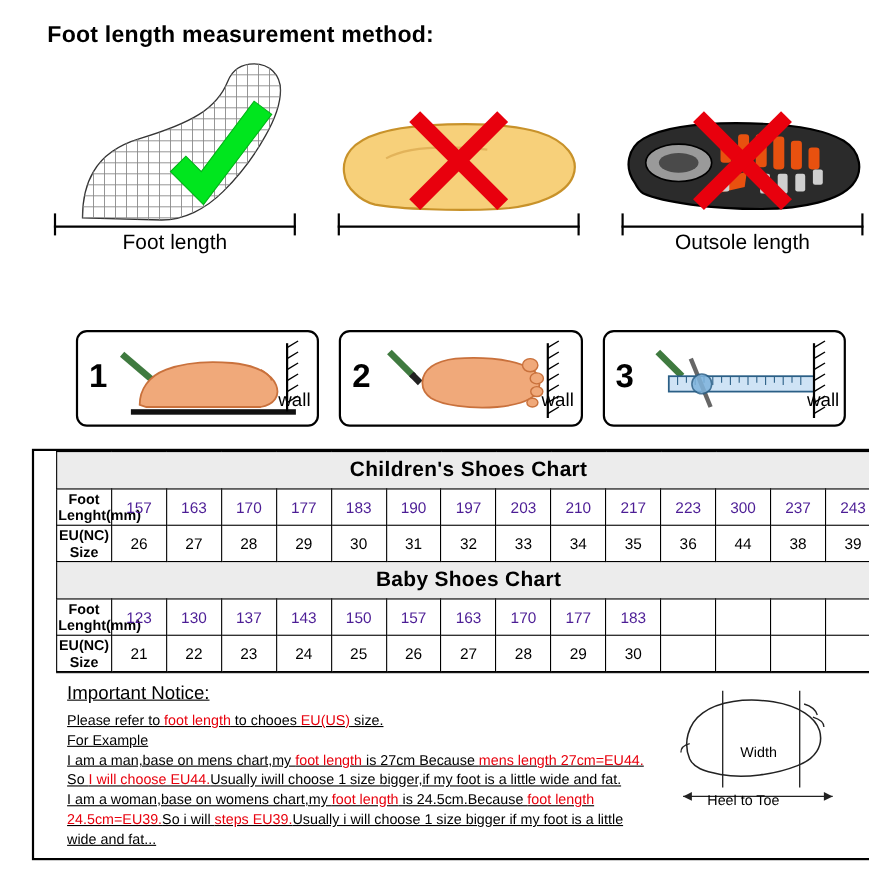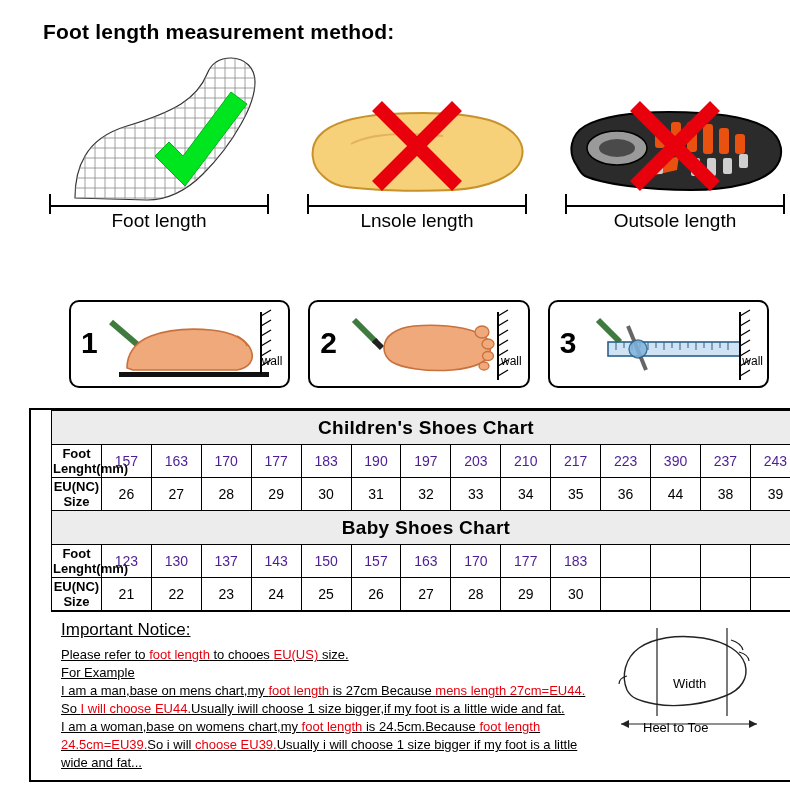--- a/index.html
+++ b/index.html
@@ -36,21 +36,21 @@
   svg { display: block; overflow: visible; }
 
   
   .steps-row { position: absolute; left: 48px; top: 300px; width: 700px; height: 94px;
                display: flex; gap: 18px; }
   .step-box {
     width: 222px; height: 88px; border: 2px solid #000; border-radius: 10px;
     position: relative; background: #fff;
   }
   .step-num { position: absolute; left: 10px; top: 24px; font-size: 30px; font-weight: bold; }
-  .wall-label { position: absolute; font-size: 12px; padding-left: 28px; }
+  .wall-label { position: absolute; font-size: 17px; padding-left: 28px; }
 
   
   .chart-wrap { position: absolute; left: 8px; top: 408px; width: 774px; border: 2px solid #000; background: #fff; padding-left: 20px; }
   table { border-collapse: collapse; width: 100%; table-layout: fixed; }
   td, th { border: 1px solid #000; text-align: center; font-size: 14px; height: 30px; }
   .title-row td {
     font-size: 19px; font-weight: bold; background: #ececec; height: 34px; letter-spacing: .3px;
   }
   .label-cell { font-weight: bold; font-size: 13px; }
   .red { color: #4c1d95; }
@@ -115,21 +115,20 @@
           <path d="M58 96 C76 86 110 84 150 88" fill="none" stroke="#e2b35a" stroke-width="2"></path>
           <line x1="14" y1="158" x2="234" y2="158" stroke="#000" stroke-width="2"></line>
           <line x1="15" y1="146" x2="15" y2="166" stroke="#000" stroke-width="2"></line>
           <line x1="233" y1="146" x2="233" y2="166" stroke="#000" stroke-width="2"></line>
           <g stroke="#e8000d" stroke-width="14" stroke-linecap="butt">
             <line x1="84" y1="58" x2="164" y2="138"></line>
             <line x1="164" y1="58" x2="84" y2="138"></line>
           </g>
         </svg>
       </div>
-      <div class="illus-caption">Lnsole length</div>
     </div>
 
     <div class="illus-cell">
       <div class="illus-art">
         <svg width="248" height="172" viewBox="0 0 248 172">
           <path d="M26 118 C16 104 20 86 34 78 C52 68 82 64 118 64 C158 64 196 68 216 80
                    C232 90 234 108 224 120 C212 134 180 142 140 142 C96 142 52 136 34 128
                    C30 126 28 122 26 118 Z" fill="#2b2b2b" stroke="#000" stroke-width="2"></path>
           <ellipse cx="66" cy="100" rx="30" ry="17" fill="#9a9a9a" stroke="#000" stroke-width="1.5"></ellipse>
           <ellipse cx="66" cy="100" rx="18" ry="9" fill="#4a4a4a"></ellipse>
@@ -273,21 +272,21 @@
         <td class="red">163</td>
         <td class="red">170</td>
         <td class="red">177</td>
         <td class="red">183</td>
         <td class="red">190</td>
         <td class="red">197</td>
         <td class="red">203</td>
         <td class="red">210</td>
         <td class="red">217</td>
         <td class="red">223</td>
-        <td class="red">390</td>
+        <td class="red">300</td>
         <td class="red">237</td>
         <td class="red">243</td>
       </tr>
       <tr>
         <td class="label-cell lbl-col">EU(NC) Size</td>
         <td>26</td>
         <td>27</td>
         <td>28</td>
         <td>29</td>
         <td>30</td>
@@ -348,21 +347,21 @@
       <p><span>Please refer to </span><span class="red">foot length</span><span> to chooes </span><span class="red">EU(US)</span><span> size.</span></p>
 
       <p>For Example</p>
 
       <p><span>I am a man,base on mens chart,my </span><span class="red">foot length</span><span> is 27cm Because </span><span class="red">mens length 27cm=EU44.</span></p>
 
       <p><span>So </span><span class="red">I will choose EU44.</span><span>Usually iwill choose 1 size bigger,if my foot is a little wide and fat.</span></p>
 
       <p><span>I am a woman,base on womens chart,my </span><span class="red">foot length</span><span> is 24.5cm.Because </span><span class="red">foot length</span></p>
 
-      <p><span class="red">24.5cm=EU39.</span><span>So i will </span><span class="red">choose EU39.</span><span>Usually i will choose 1 size bigger if my foot is a little</span></p>
+      <p><span class="red">24.5cm=EU39.</span><span>So i will </span><span class="red">steps EU39.</span><span>Usually i will choose 1 size bigger if my foot is a little</span></p>
 
       <p>wide and fat...</p>
 
       <div class="foot-diagram">
         <svg width="210" height="120" viewBox="0 0 210 120">
           <path d="M46 70 C40 56 44 38 58 28 C72 18 96 14 122 18 C146 22 160 32 164 44
                    C168 58 160 70 144 76 C124 84 96 88 74 84 C58 81 50 78 46 70 Z" fill="none" stroke="#222" stroke-width="1.4"></path>
           <path d="M150 20 q10 3 12 10" fill="none" stroke="#222" stroke-width="1.2"></path>
           <path d="M158 32 q10 3 10 9" fill="none" stroke="#222" stroke-width="1.2"></path>
           <path d="M46 56 q-8 2 -8 8" fill="none" stroke="#222" stroke-width="1.2"></path>

